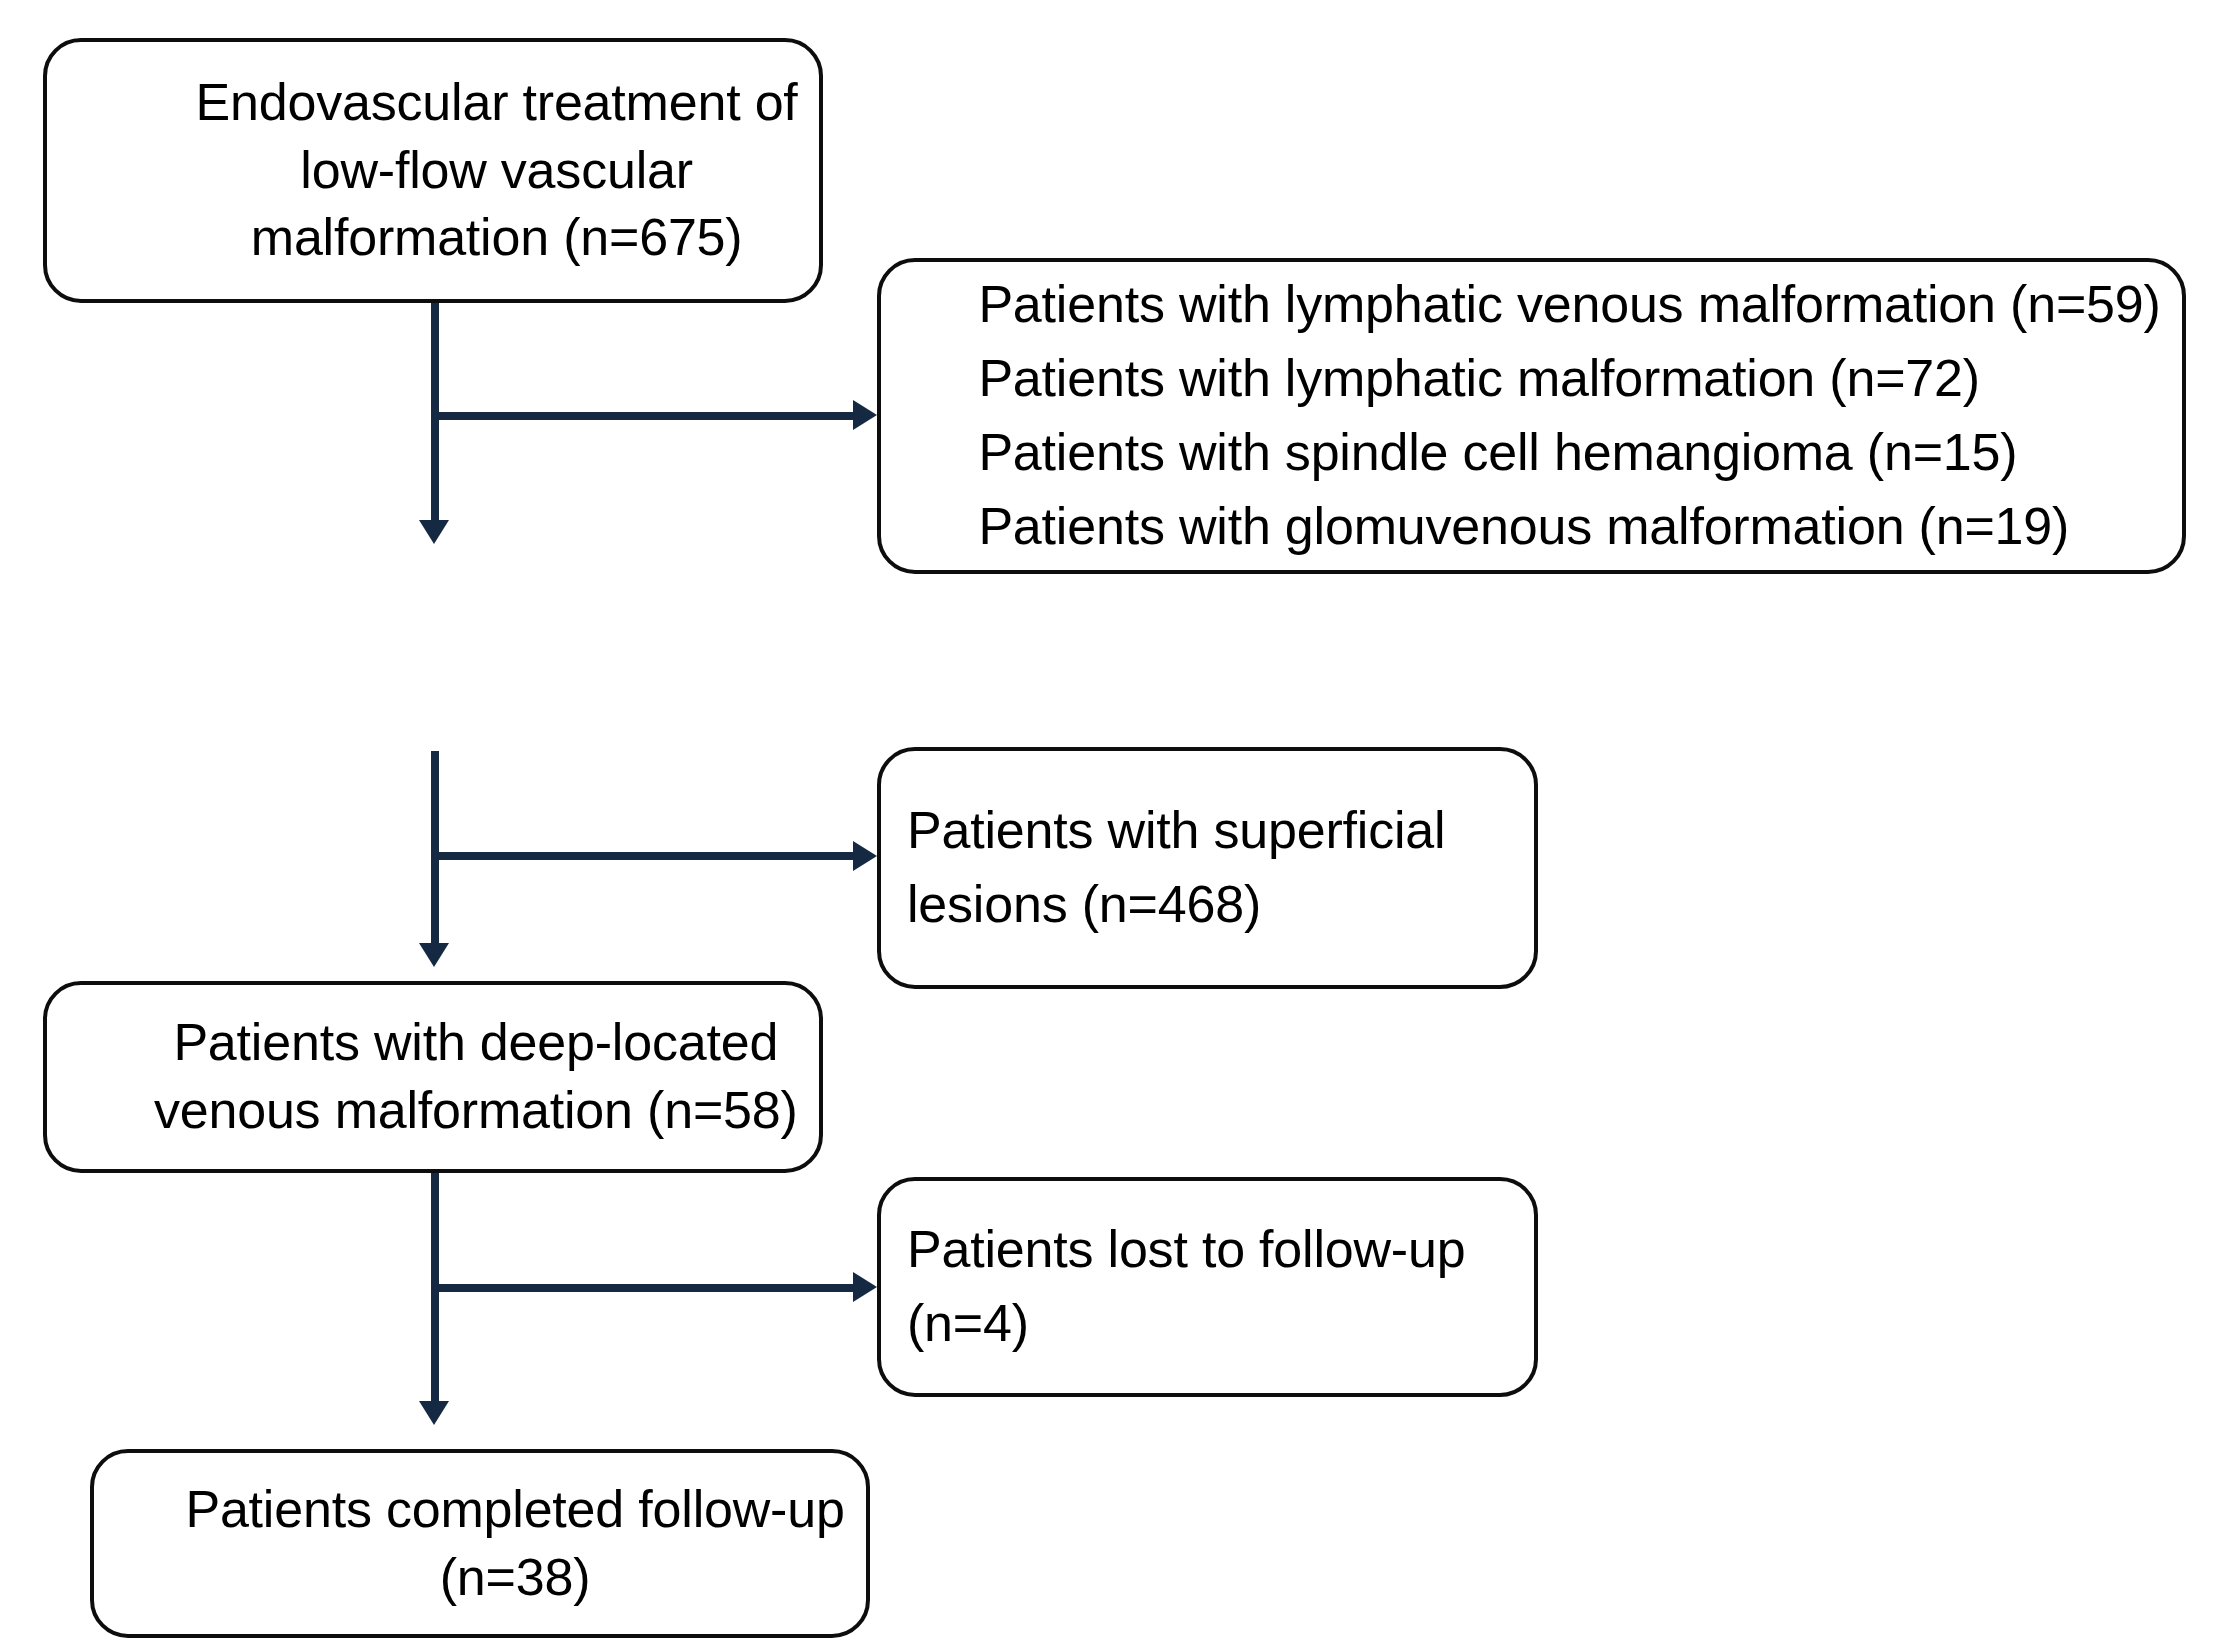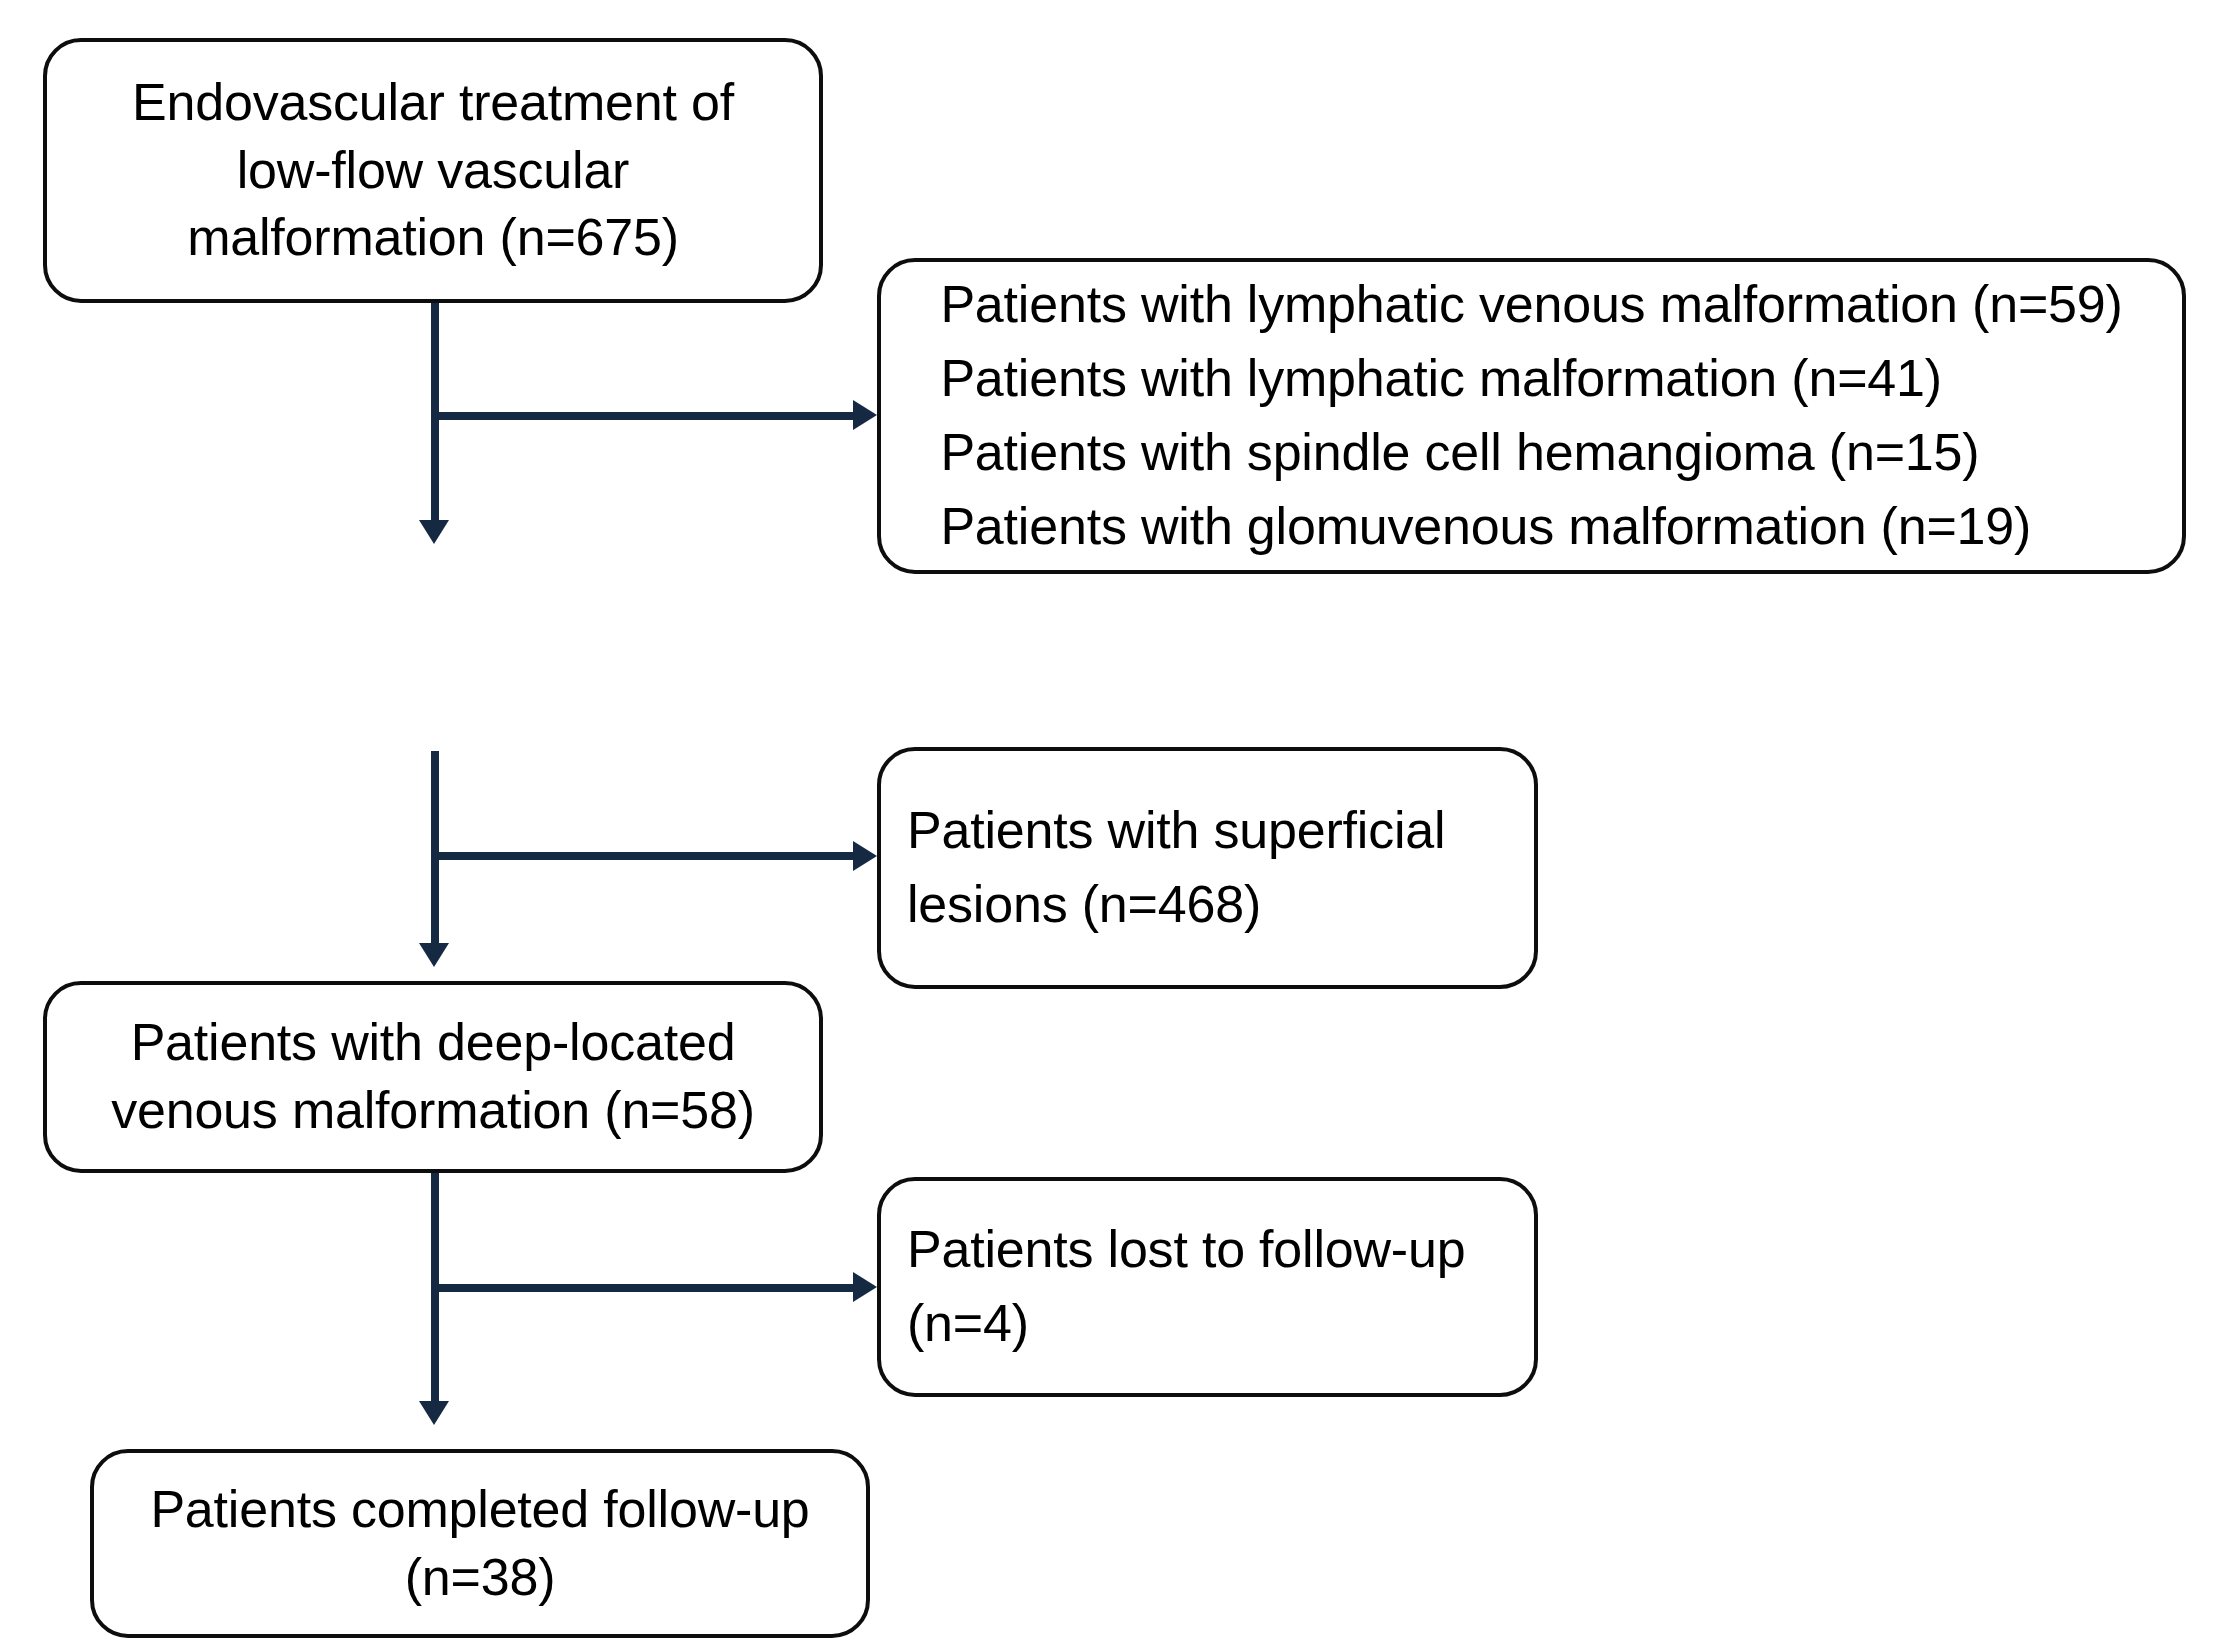--- a/index.html
+++ b/index.html
@@ -18,21 +18,21 @@
     color: #000000;
   }
   .node {
     position: absolute;
     box-sizing: border-box;
     background: #ffffff;
     border: 4.1px solid #0d0d0d;
     border-radius: 38px;
     display: flex;
     align-items: center;
-    justify-content: center;
+    justify-content: flex-end;
     padding: 8.2px 21.4px;
   }
   .node .txt {
     font-size: 52px;
     line-height: 1.30;
     letter-spacing: -0.2px;
     white-space: pre-line;
     text-align: center;
   }
   .node.left-align {
@@ -84,21 +84,21 @@
   </div>
 
   <div class="conn vline" style="left:431px; top:303px; height:217px;"></div>
   <div class="arrow-down" style="left:419px; top:520px;"></div>
 
   <div class="conn hline" style="left:431px; top:412px; width:422px;"></div>
   <div class="arrow-right" style="left:853px; top:400px;"></div>
 
   <div class="node exclusion" style="left:877px; top:258px; width:1309px; height:316px;">
     <span class="txt">Patients with lymphatic venous malformation (n=59)
-Patients with lymphatic malformation (n=41)
+Patients with lymphatic malformation (n=72)
 Patients with spindle cell hemangioma (n=15)
 Patients with glomuvenous malformation (n=19)</span>
   </div>
 
 
   <div class="conn vline" style="left:431px; top:751px; height:192px;"></div>
   <div class="arrow-down" style="left:419px; top:943px;"></div>
 
   <div class="conn hline" style="left:431px; top:852px; width:422px;"></div>
   <div class="arrow-right" style="left:853px; top:841px;"></div>

